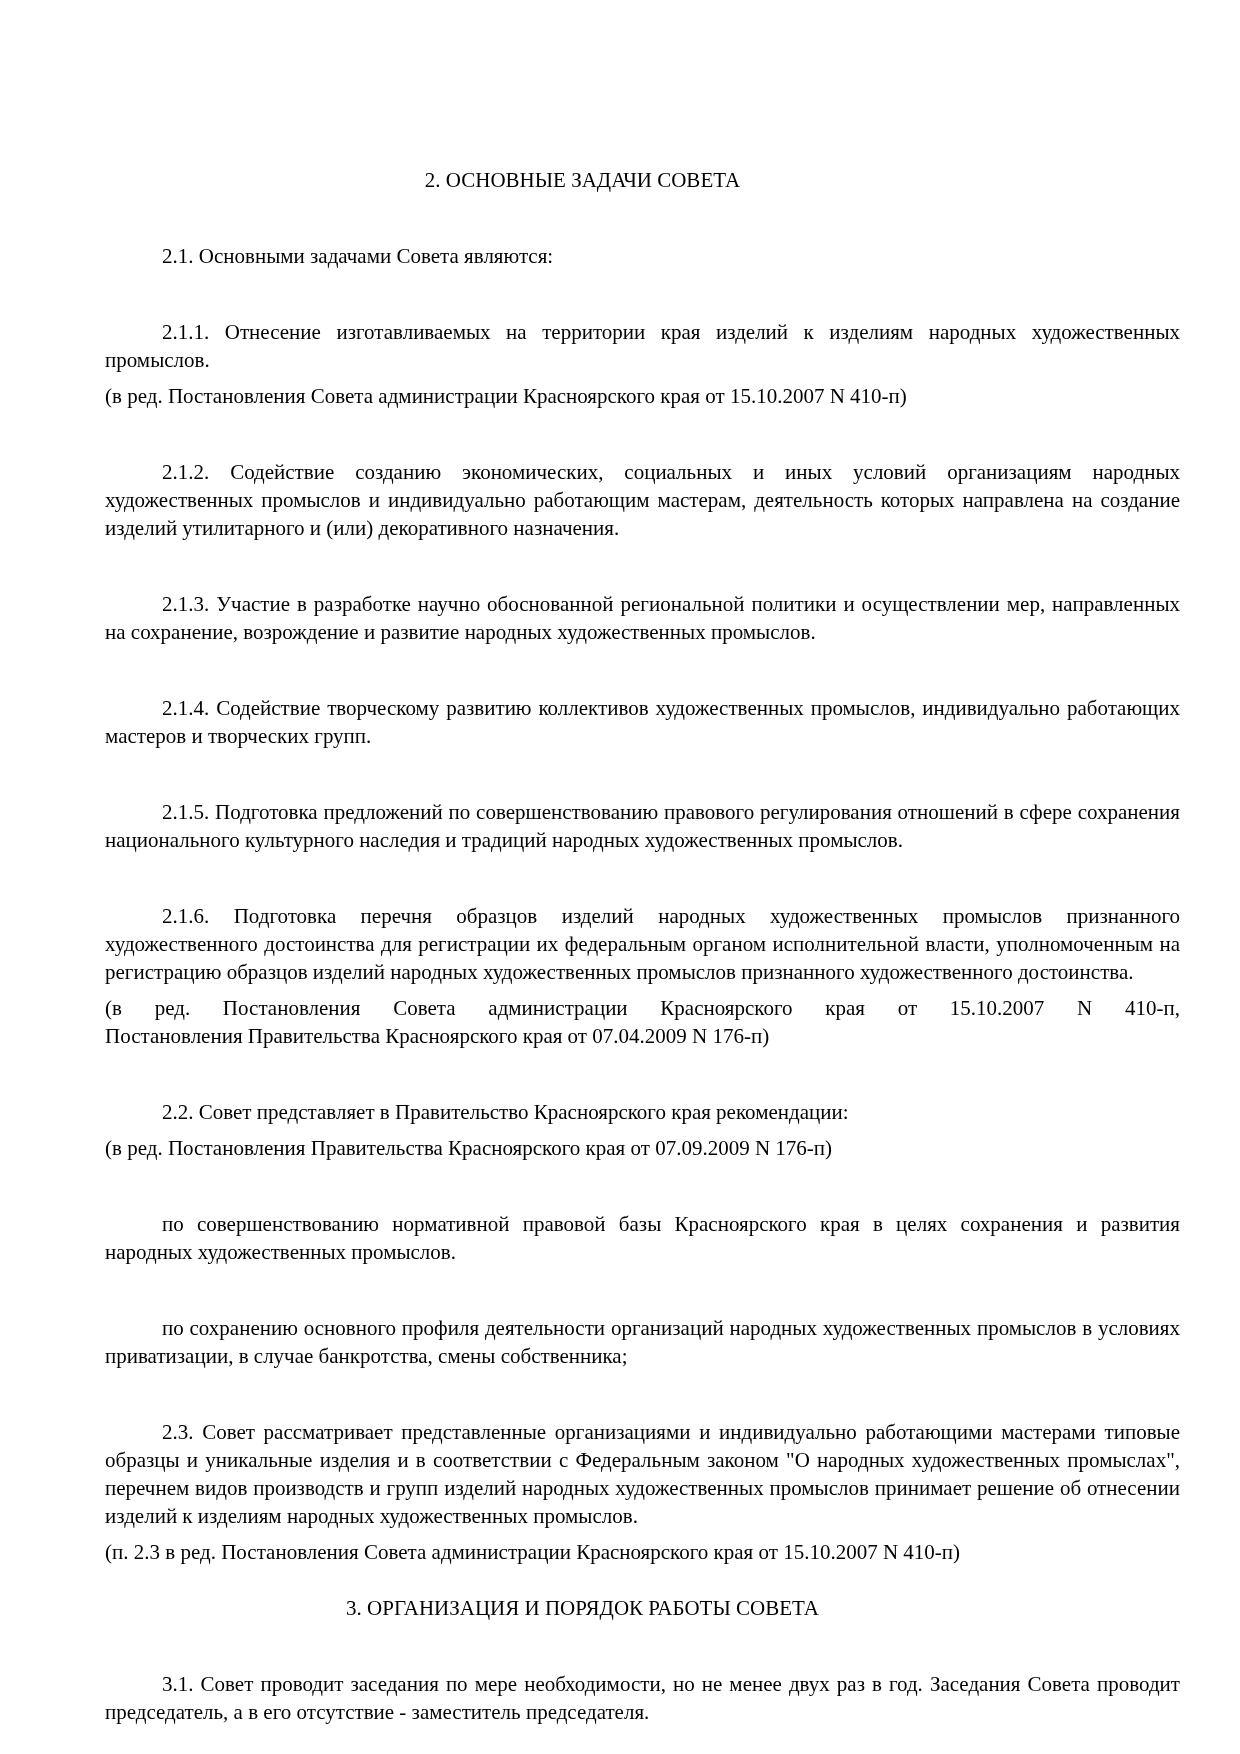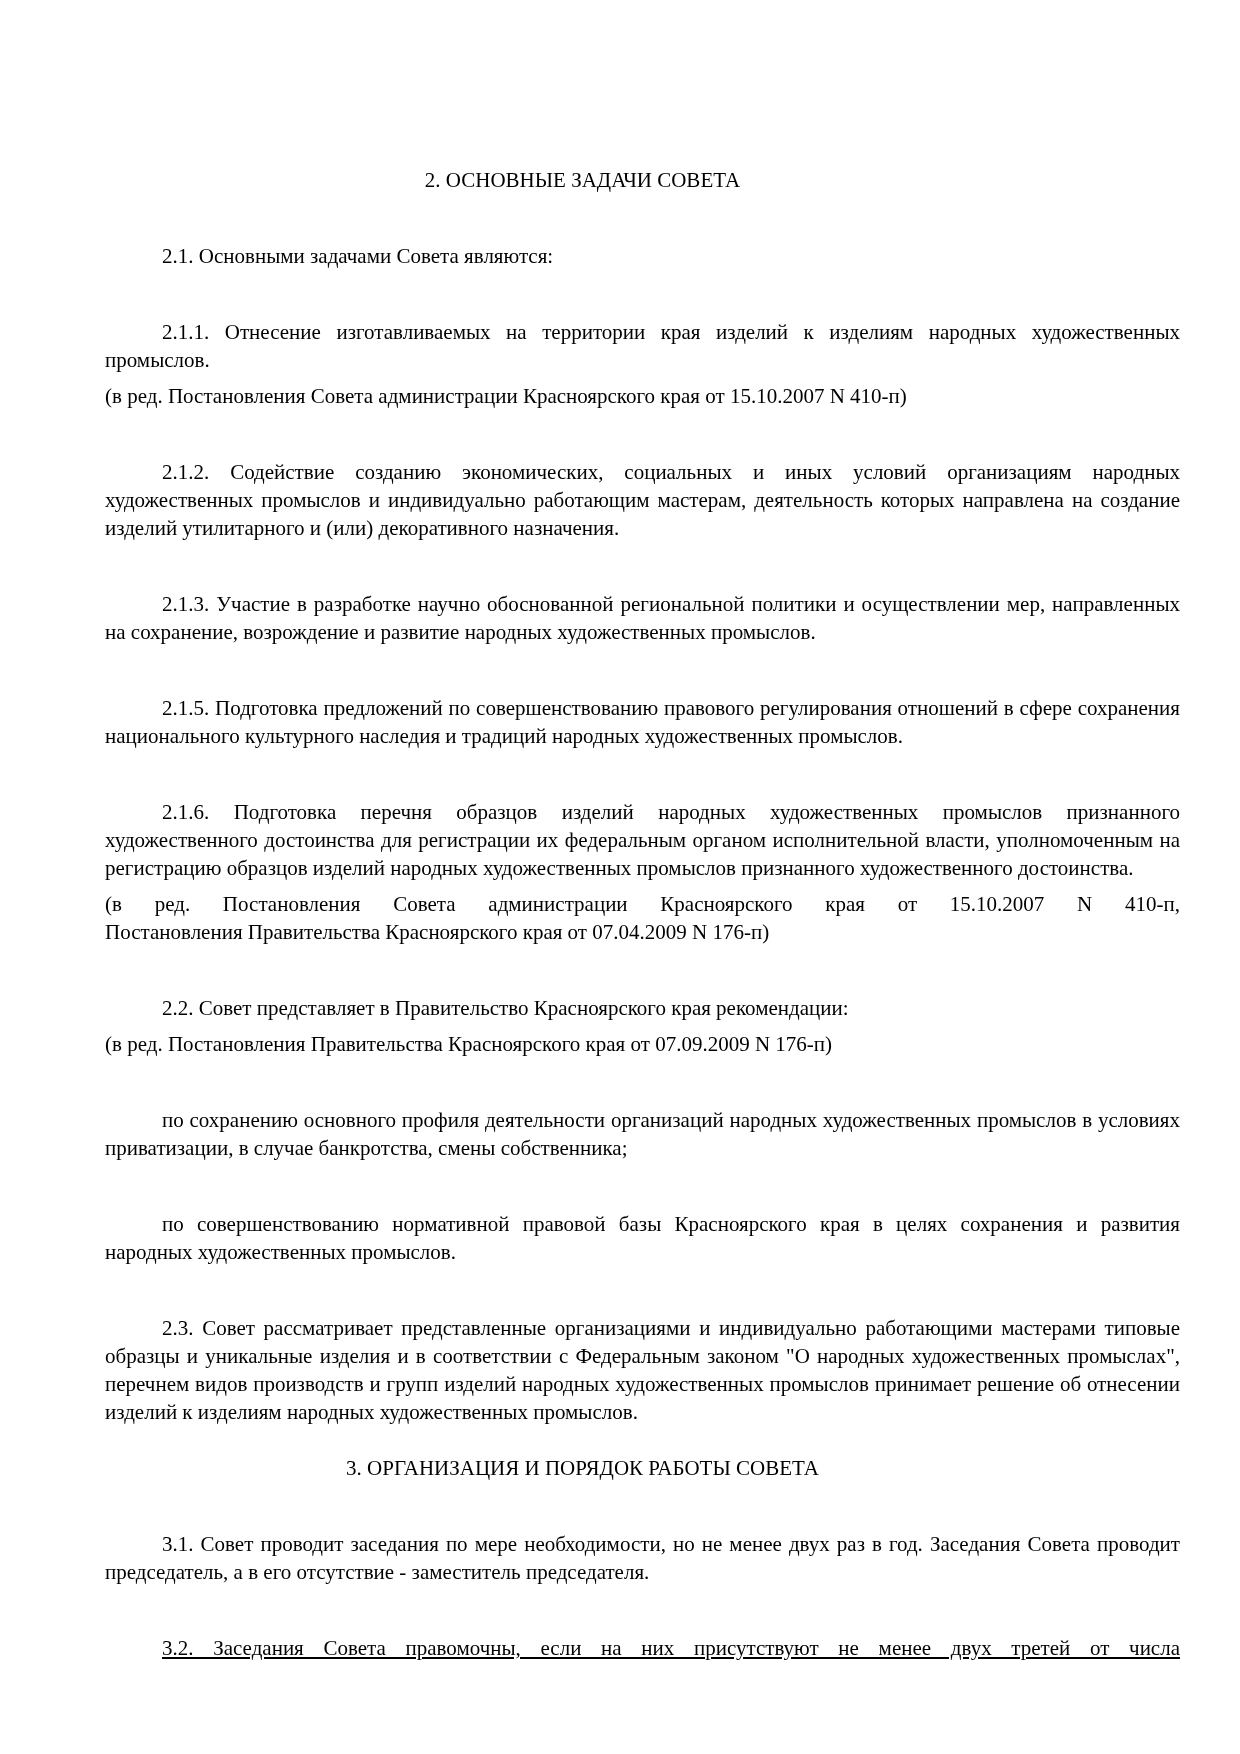--- a/index.html
+++ b/index.html
@@ -54,37 +54,39 @@
 
     <p class="para">2.1. Основными задачами Совета являются:</p>
 
     <p class="para">2.1.1. Отнесение изготавливаемых на территории края изделий к изделиям народных художественных промыслов.</p>
     <p class="amend">(в ред. Постановления Совета администрации Красноярского края от 15.10.2007 N 410-п)</p>
 
     <p class="para">2.1.2. Содействие созданию экономических, социальных и иных условий организациям народных художественных промыслов и индивидуально работающим мастерам, деятельность которых направлена на создание изделий утилитарного и (или) декоративного назначения.</p>
 
     <p class="para">2.1.3. Участие в разработке научно обоснованной региональной политики и осуществлении мер, направленных на сохранение, возрождение и развитие народных художественных промыслов.</p>
 
+    <p class="para">2.1.4. Содействие творческому развитию коллективов художественных промыслов, индивидуально работающих мастеров и творческих групп.</p>
 
     <p class="para">2.1.5. Подготовка предложений по совершенствованию правового регулирования отношений в сфере сохранения национального культурного наследия и традиций народных художественных промыслов.</p>
 
     <p class="para">2.1.6. Подготовка перечня образцов изделий народных художественных промыслов признанного художественного достоинства для регистрации их федеральным органом исполнительной власти, уполномоченным на регистрацию образцов изделий народных художественных промыслов признанного художественного достоинства.</p>
     <p class="amend">
       <span class="amend-line stretch">(в ред. Постановления Совета администрации Красноярского края от 15.10.2007 N 410-п,</span>
       <span class="amend-line">Постановления Правительства Красноярского края от 07.04.2009 N 176-п)</span>
     </p>
 
     <p class="para">2.2. Совет представляет в Правительство Красноярского края рекомендации:</p>
     <p class="amend">(в ред. Постановления Правительства Красноярского края от 07.09.2009 N 176-п)</p>
 
+    <p class="para">по совершенствованию нормативной правовой базы Красноярского края в целях сохранения и развития народных художественных промыслов.</p>
+
     <p class="para">по сохранению основного профиля деятельности организаций народных художественных промыслов в условиях приватизации, в случае банкротства, смены собственника;</p>
 
-    <p class="para">по совершенствованию нормативной правовой базы Красноярского края в целях сохранения и развития народных художественных промыслов.</p>
-
     <p class="para">2.3. Совет рассматривает представленные организациями и индивидуально работающими мастерами типовые образцы и уникальные изделия и в соответствии с Федеральным законом "О народных художественных промыслах", перечнем видов производств и групп изделий народных художественных промыслов принимает решение об отнесении изделий к изделиям народных художественных промыслов.</p>
+    <p class="amend">(п. 2.3 в ред. Постановления Совета администрации Красноярского края от 15.10.2007 N 410-п)</p>
 
     <p class="heading">3. ОРГАНИЗАЦИЯ И ПОРЯДОК РАБОТЫ СОВЕТА</p>
 
     <p class="para">3.1. Совет проводит заседания по мере необходимости, но не менее двух раз в год. Заседания Совета проводит председатель, а в его отсутствие - заместитель председателя.</p>
 
     <p class="para stretch-last">3.2. Заседания Совета правомочны, если на них присутствуют не менее двух третей от числа</p>
 
   </div>
 </div>
 

